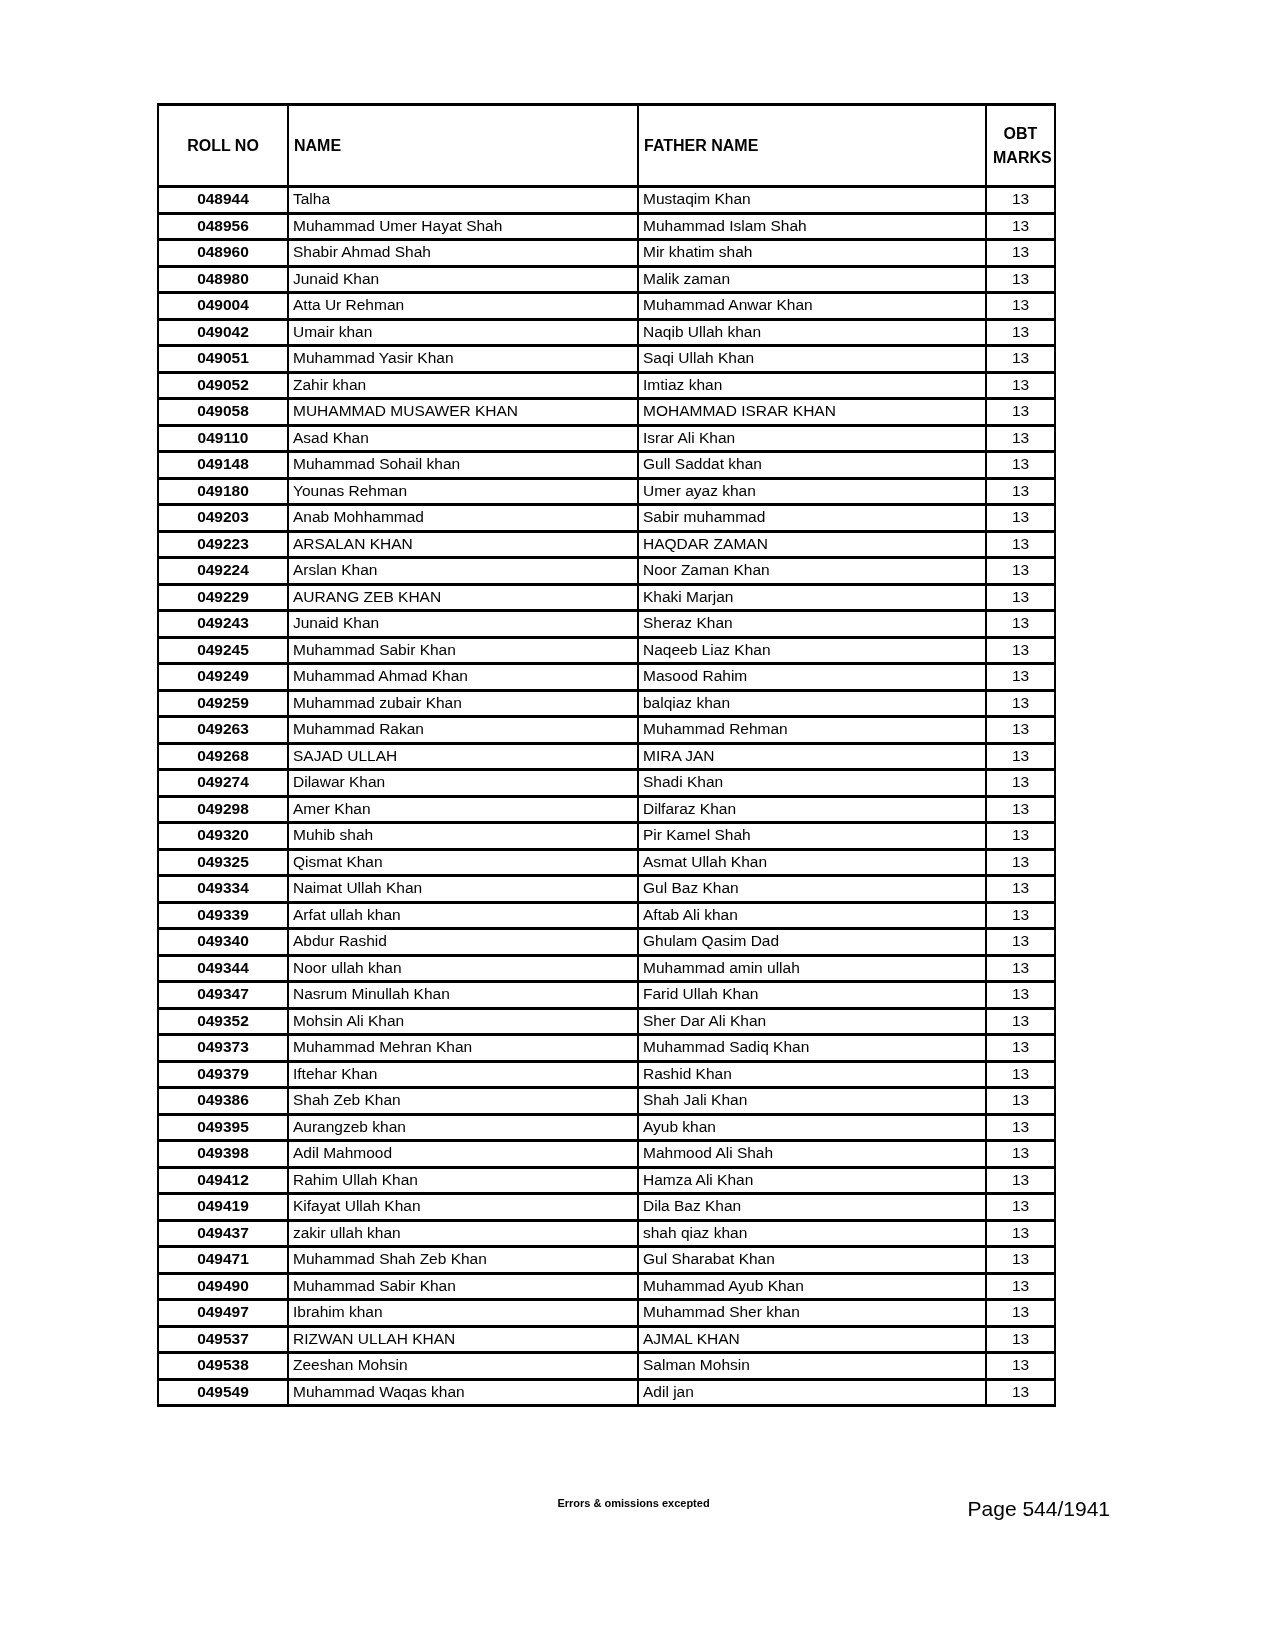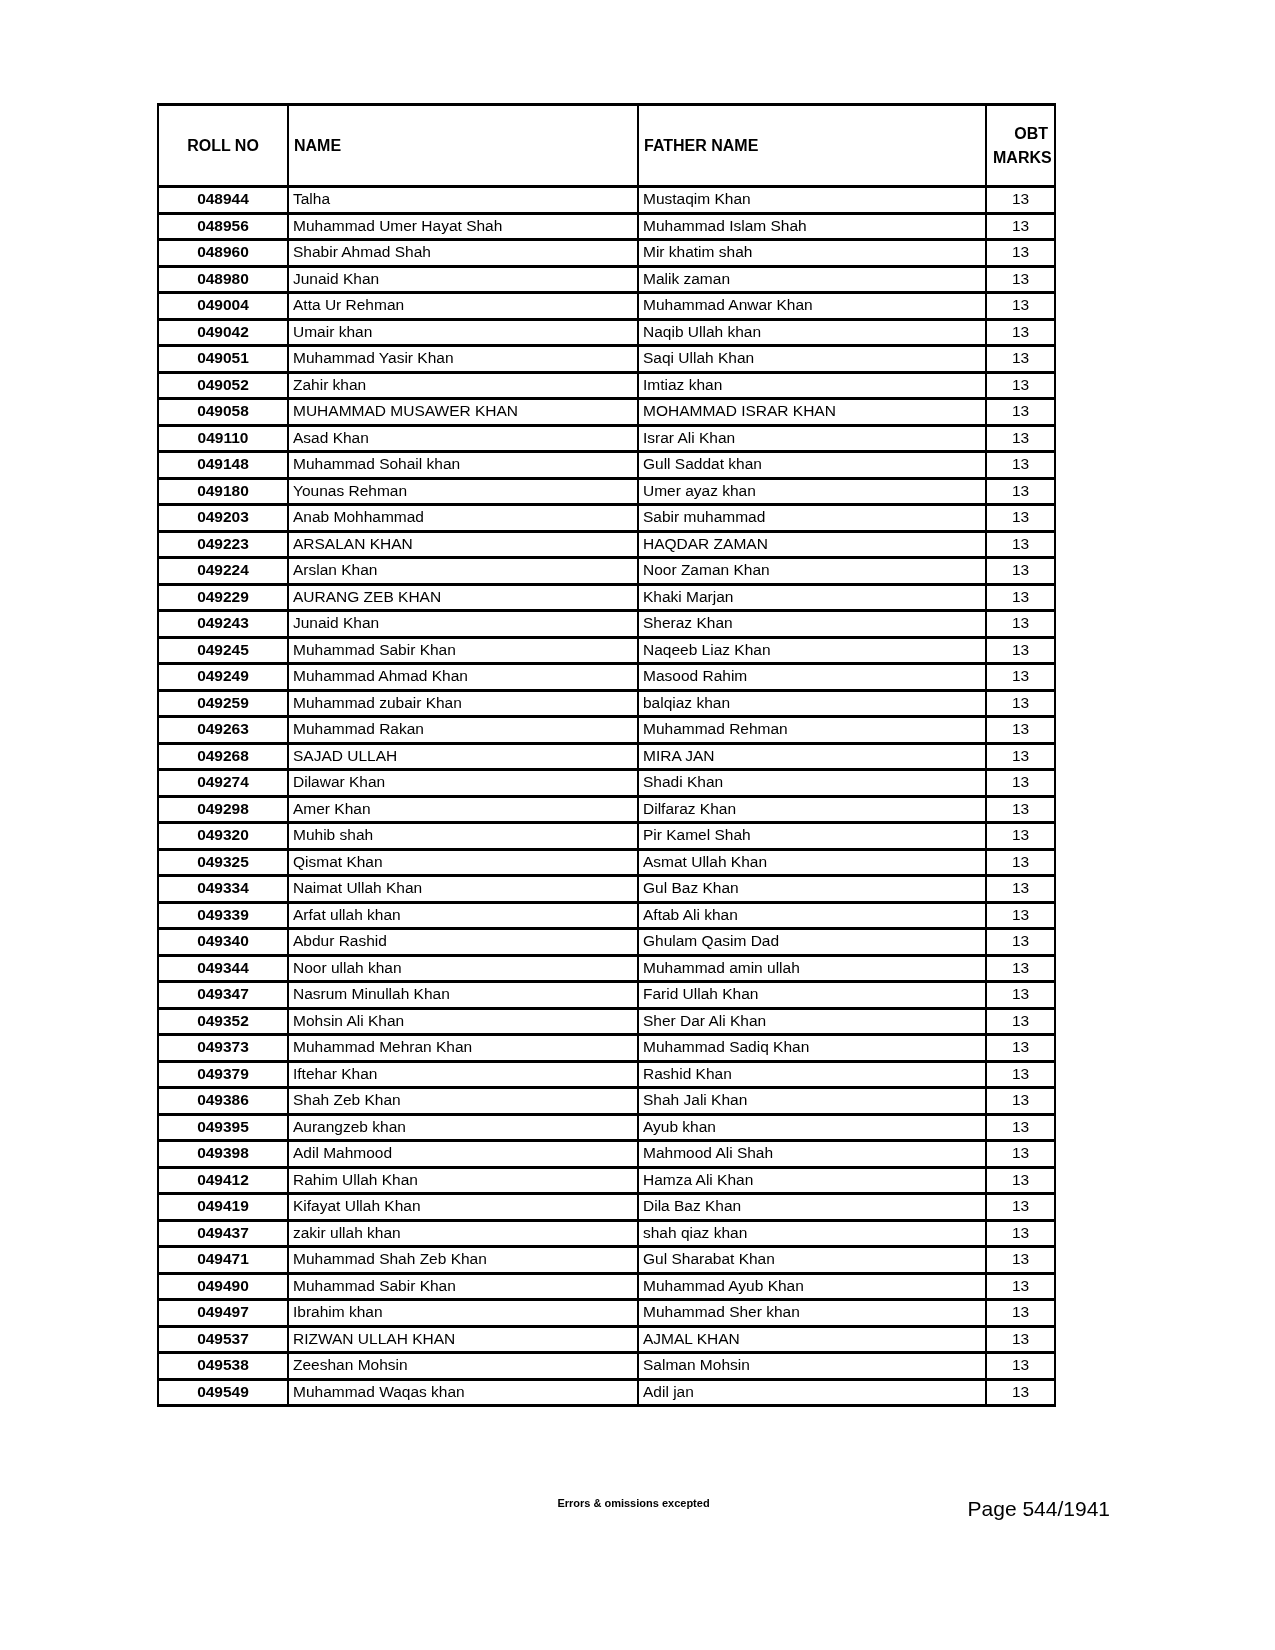--- a/index.html
+++ b/index.html
@@ -44,21 +44,21 @@
     height: 82px;
     font-size: 16px;
     font-weight: bold;
     vertical-align: middle;
     white-space: normal;
     line-height: 1.45;
   }
   thead th.h-roll   { text-align: center; }
   thead th.h-name   { text-align: left; padding-left: 5px; }
   thead th.h-father { text-align: left; padding-left: 5px; }
-  thead th.h-marks  { text-align: right; padding: 0 6px; }
+  thead th.h-marks  { text-align: center; padding: 0 6px; }
 
   table.results tbody tr { height: 26.5px; padding-left: 8px; }
   table.results tbody td {
     font-size: 15.5px;
     vertical-align: middle;
     padding: 1px 4px 2px 4px;
   }
   td.cell-roll   { text-align: center; font-weight: bold; }
   td.cell-name   { text-align: left; padding-left: 5px; }
   td.cell-father { text-align: left; padding-left: 5px; }

